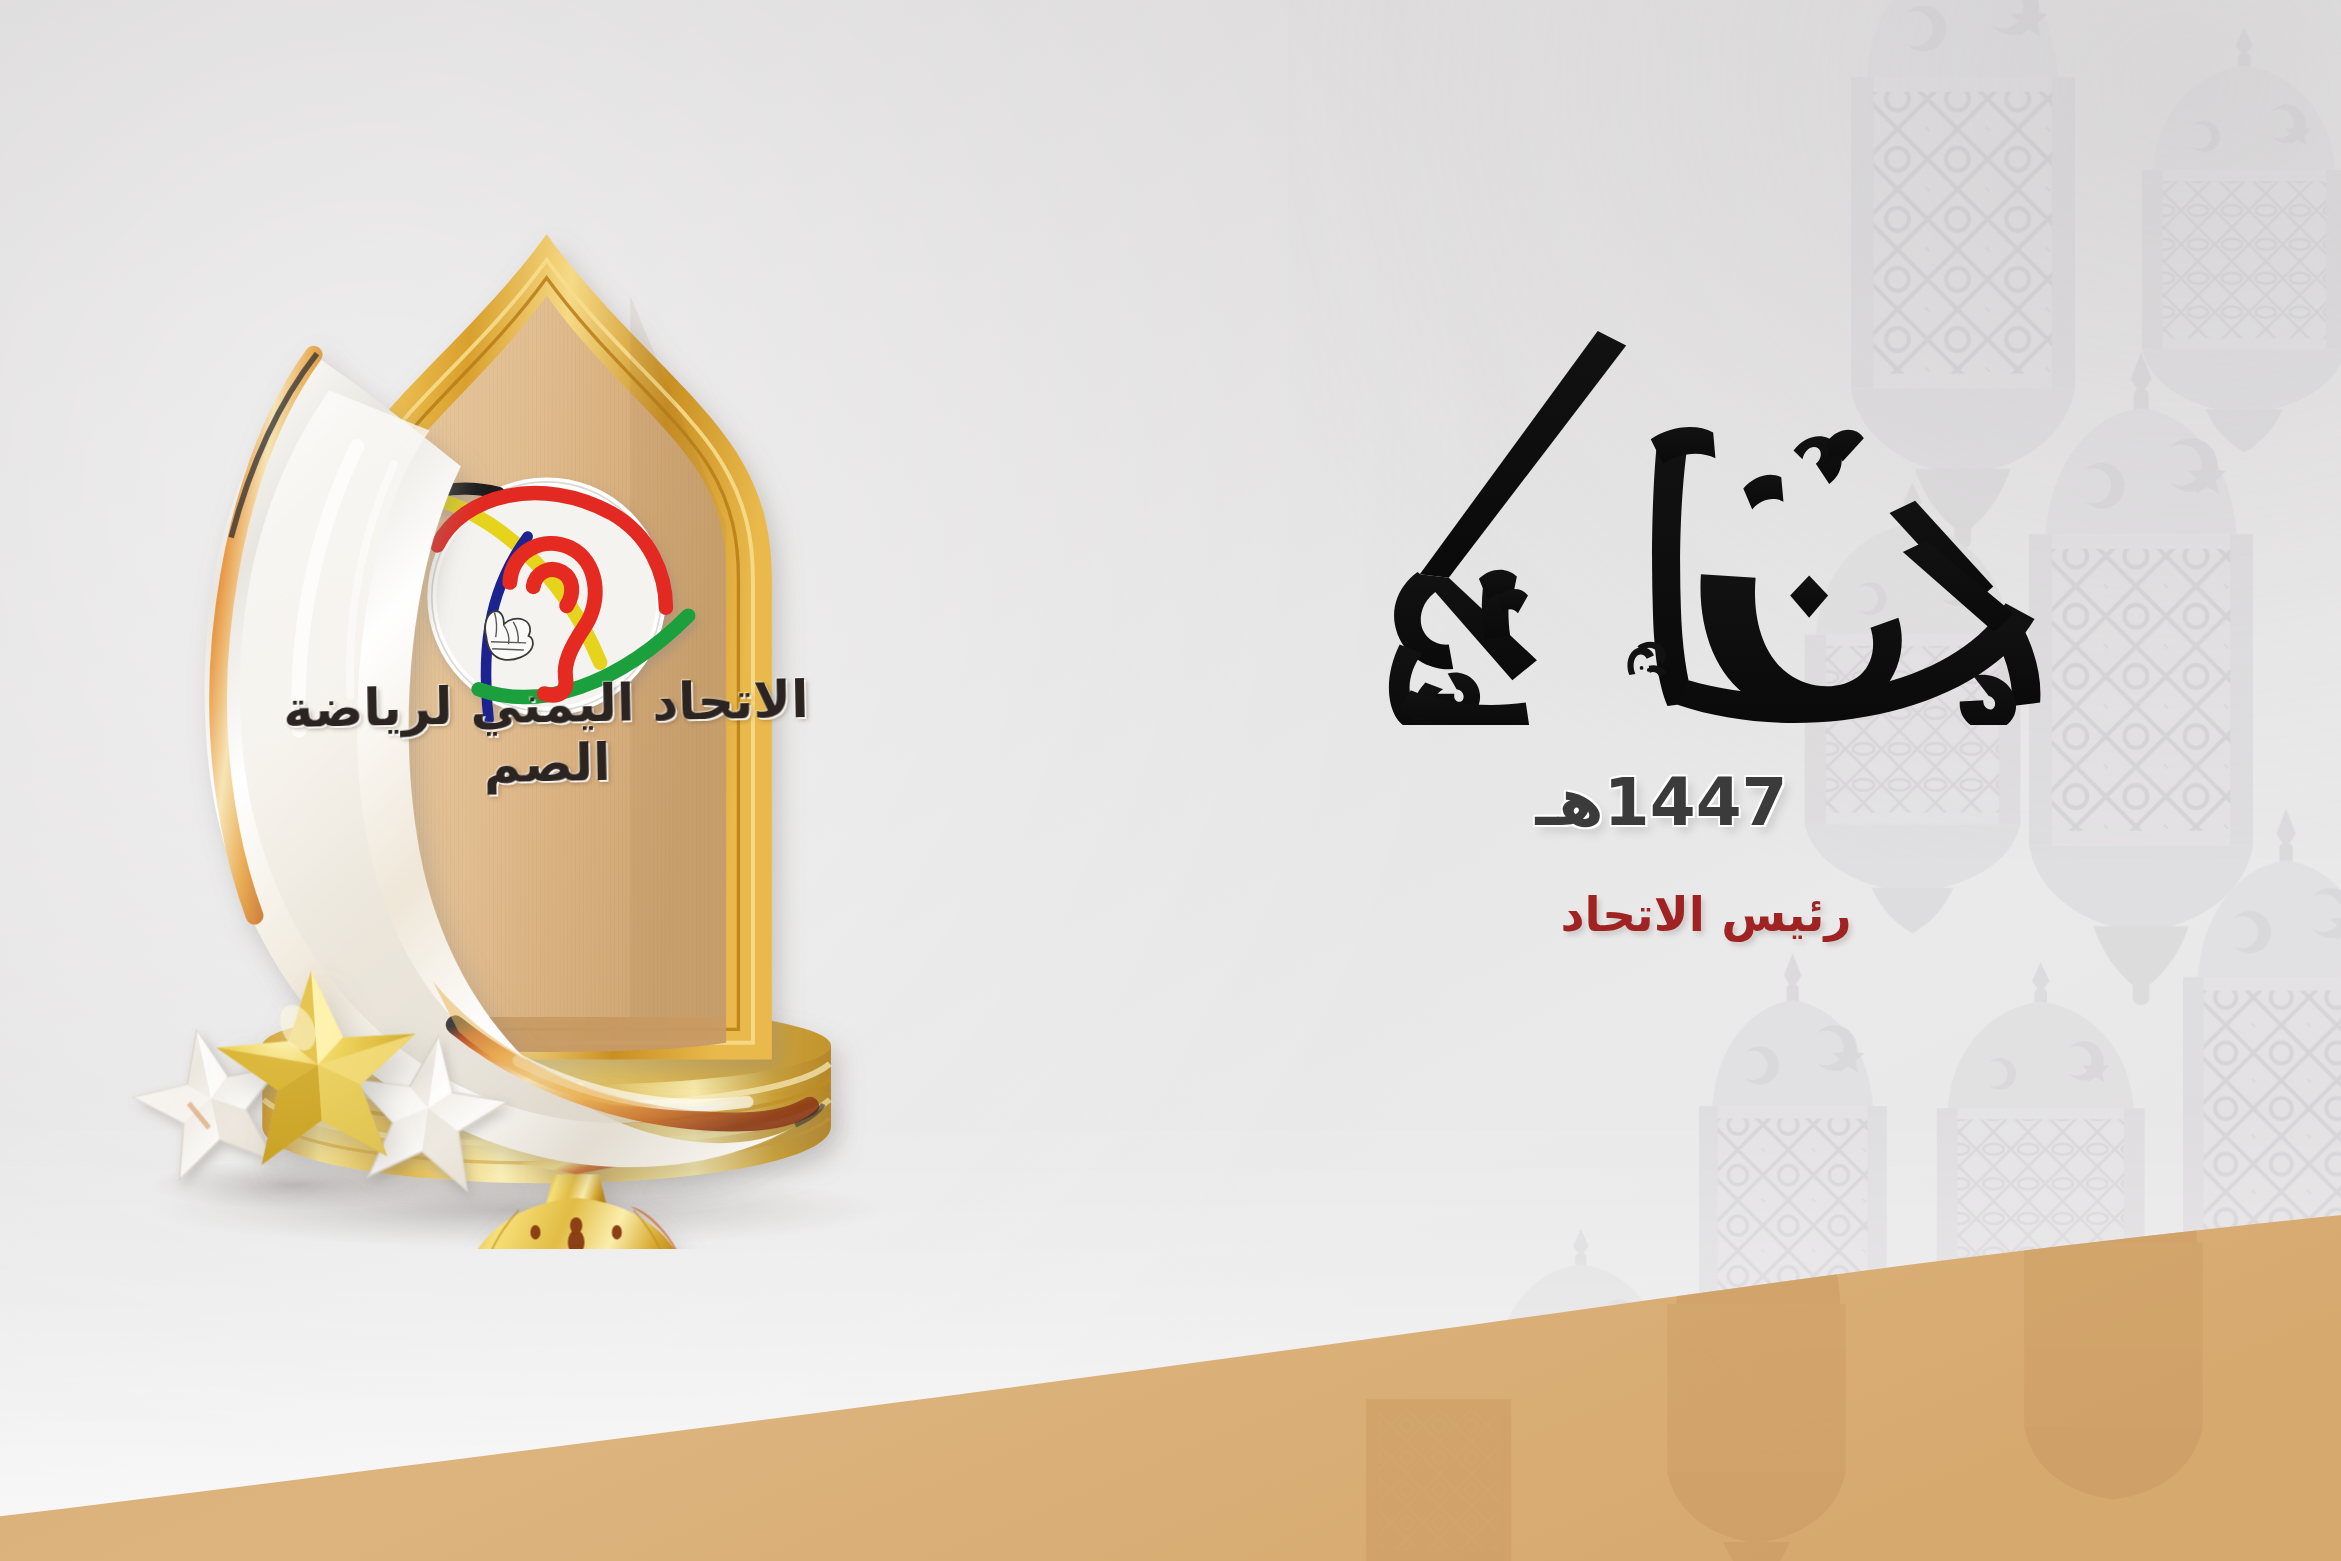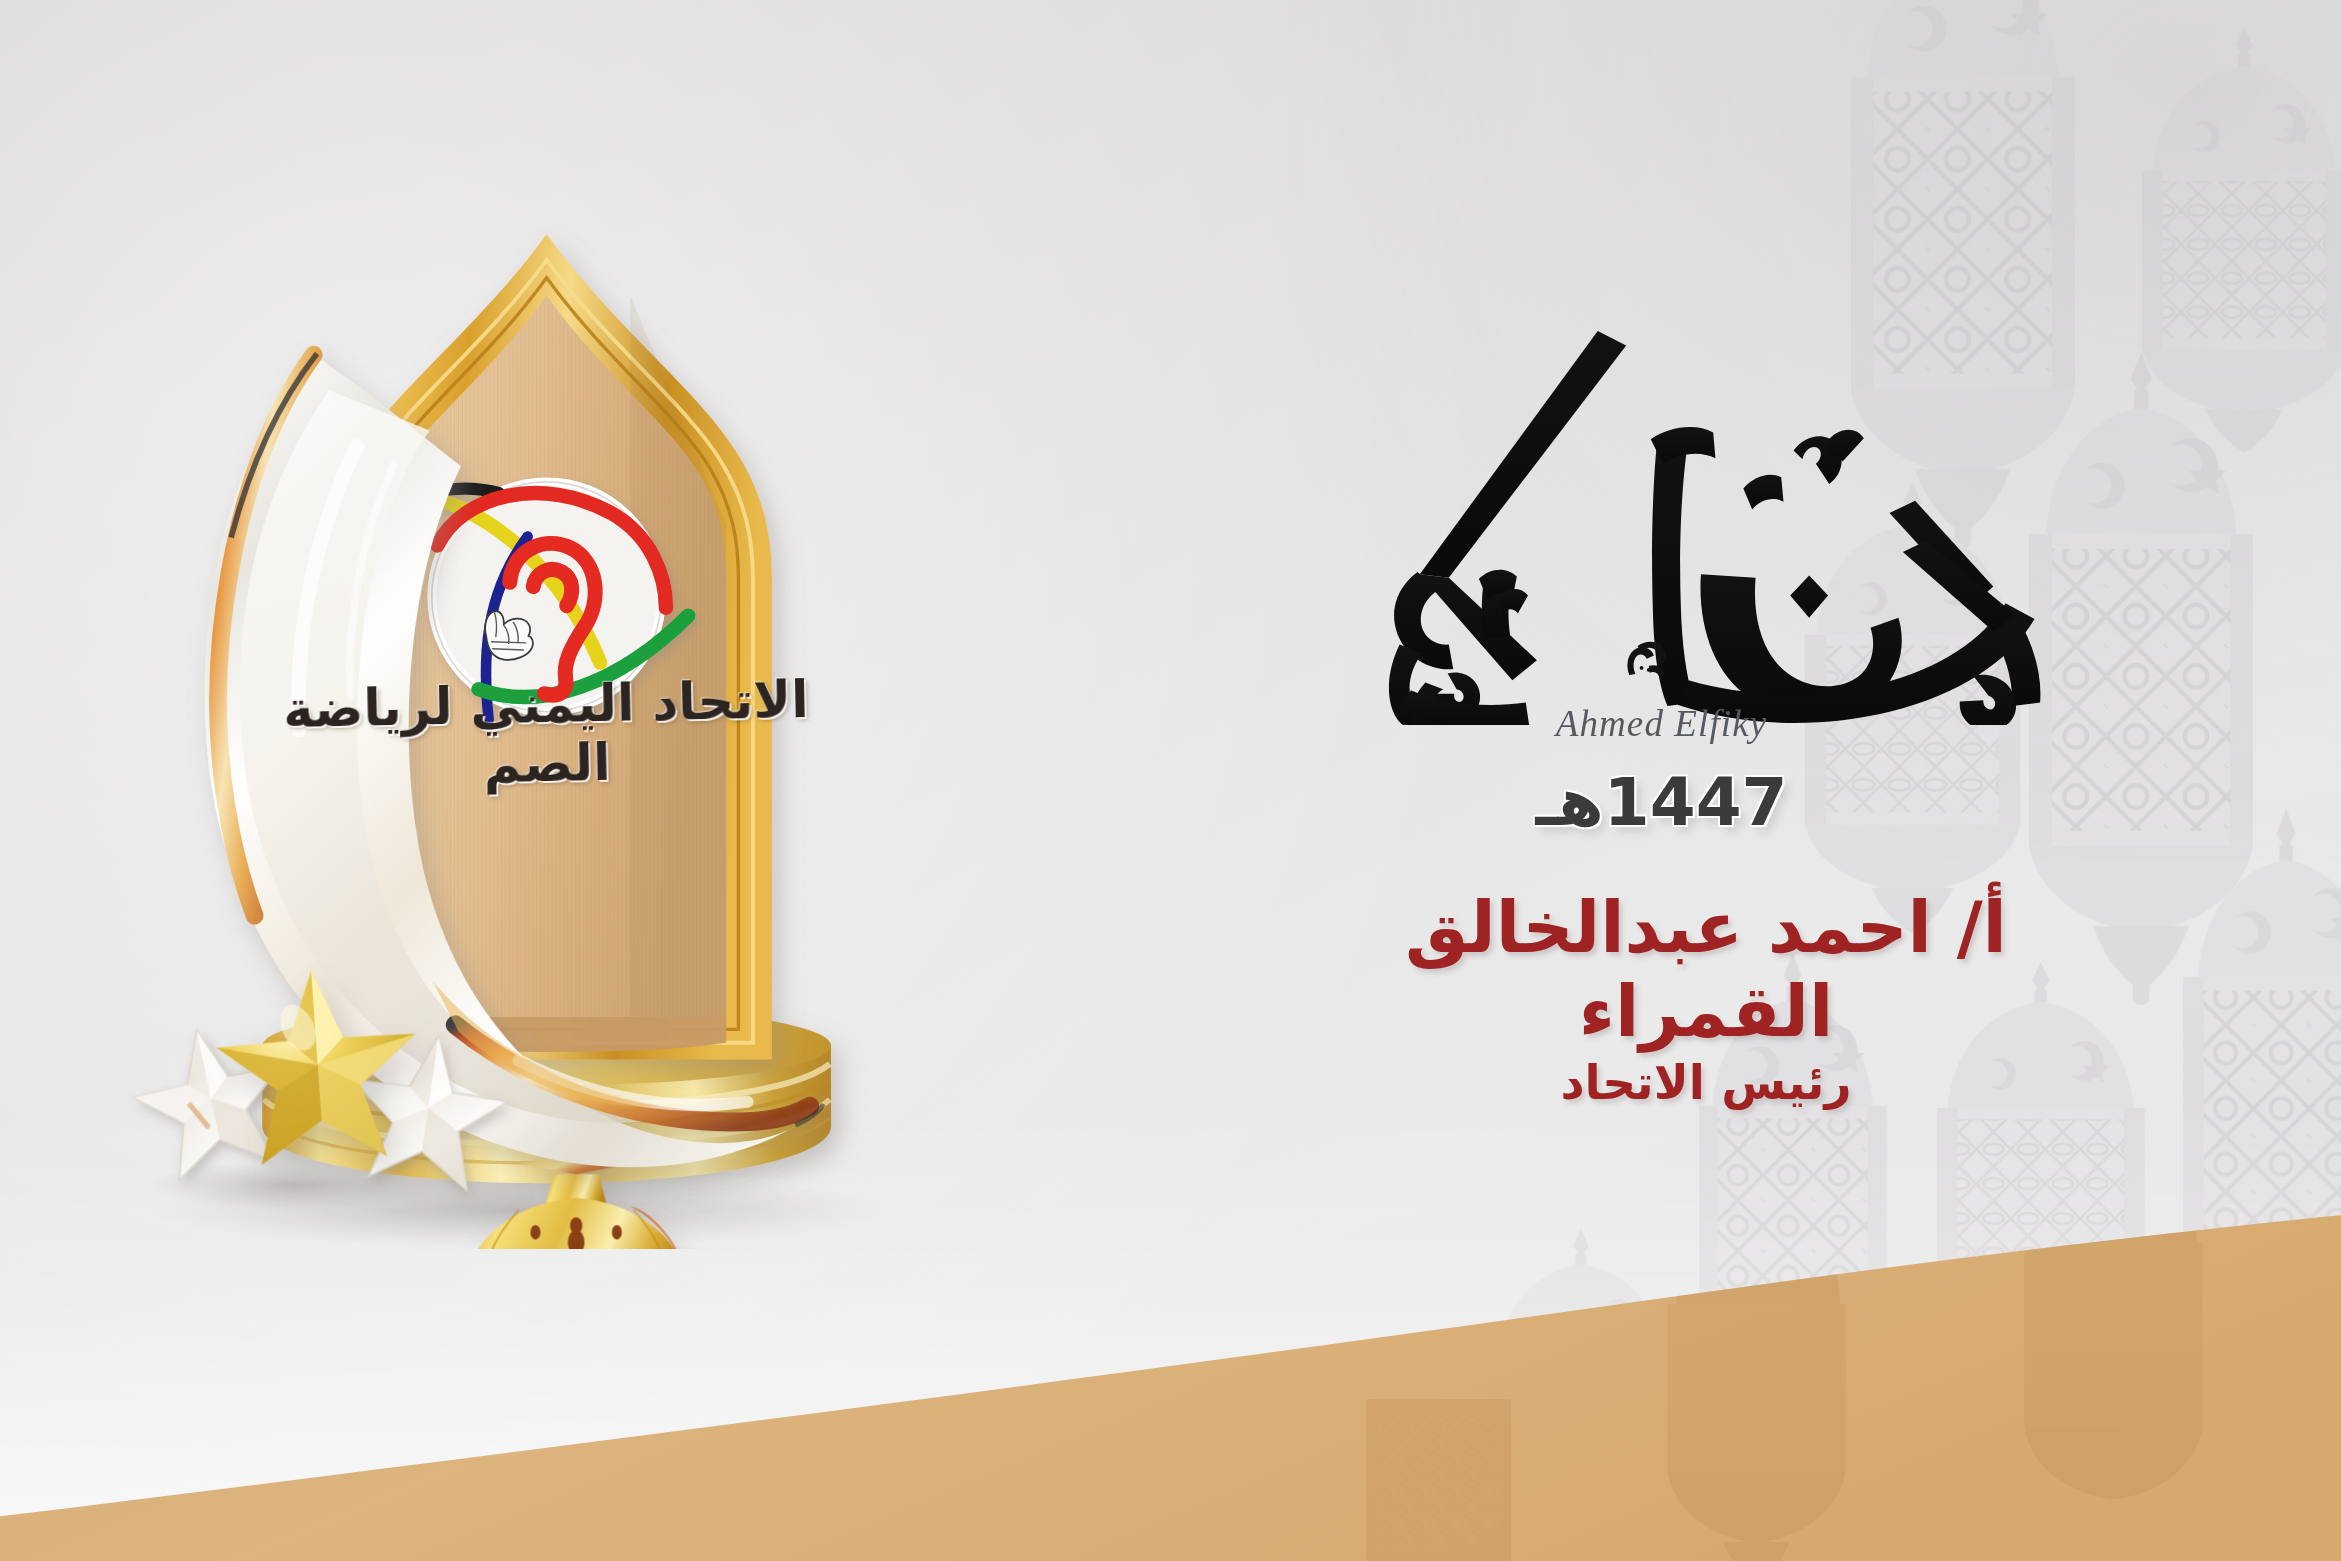--- a/index.html
+++ b/index.html
@@ -667,24 +667,22 @@
           <path d="M22 10 C 36 -2 58 -2 70 10 C 80 20 80 36 70 44 L58 32 C 62 28 62 22 58 18 C 50 10 36 12 30 20 Z"></path>
           <path d="M44 48 C 58 44 74 50 78 62 L64 68 C 60 60 52 58 46 62 Z"></path>
           <circle cx="30" cy="52" r="3.6"></circle>
           <circle cx="44" cy="56" r="3.6"></circle>
           <circle cx="58" cy="52" r="3.6"></circle>
           <path d="M66 2 L74 22 L68 26 L60 6 Z"></path>
         </g>
       </svg>
     </div>
 
-    <div class="designer-credit">Ahmed Elfiky</div>
 
     <div class="hijri-year">1447هـ</div>
 
     <div class="honoree-block">
-      <div class="honoree-name">أ/ احمد عبدالخالق القمراء</div>
       <div class="honoree-title">رئيس الاتحاد</div>
     </div>
   </div>
 
 </div>
 
 
 </body></html>

